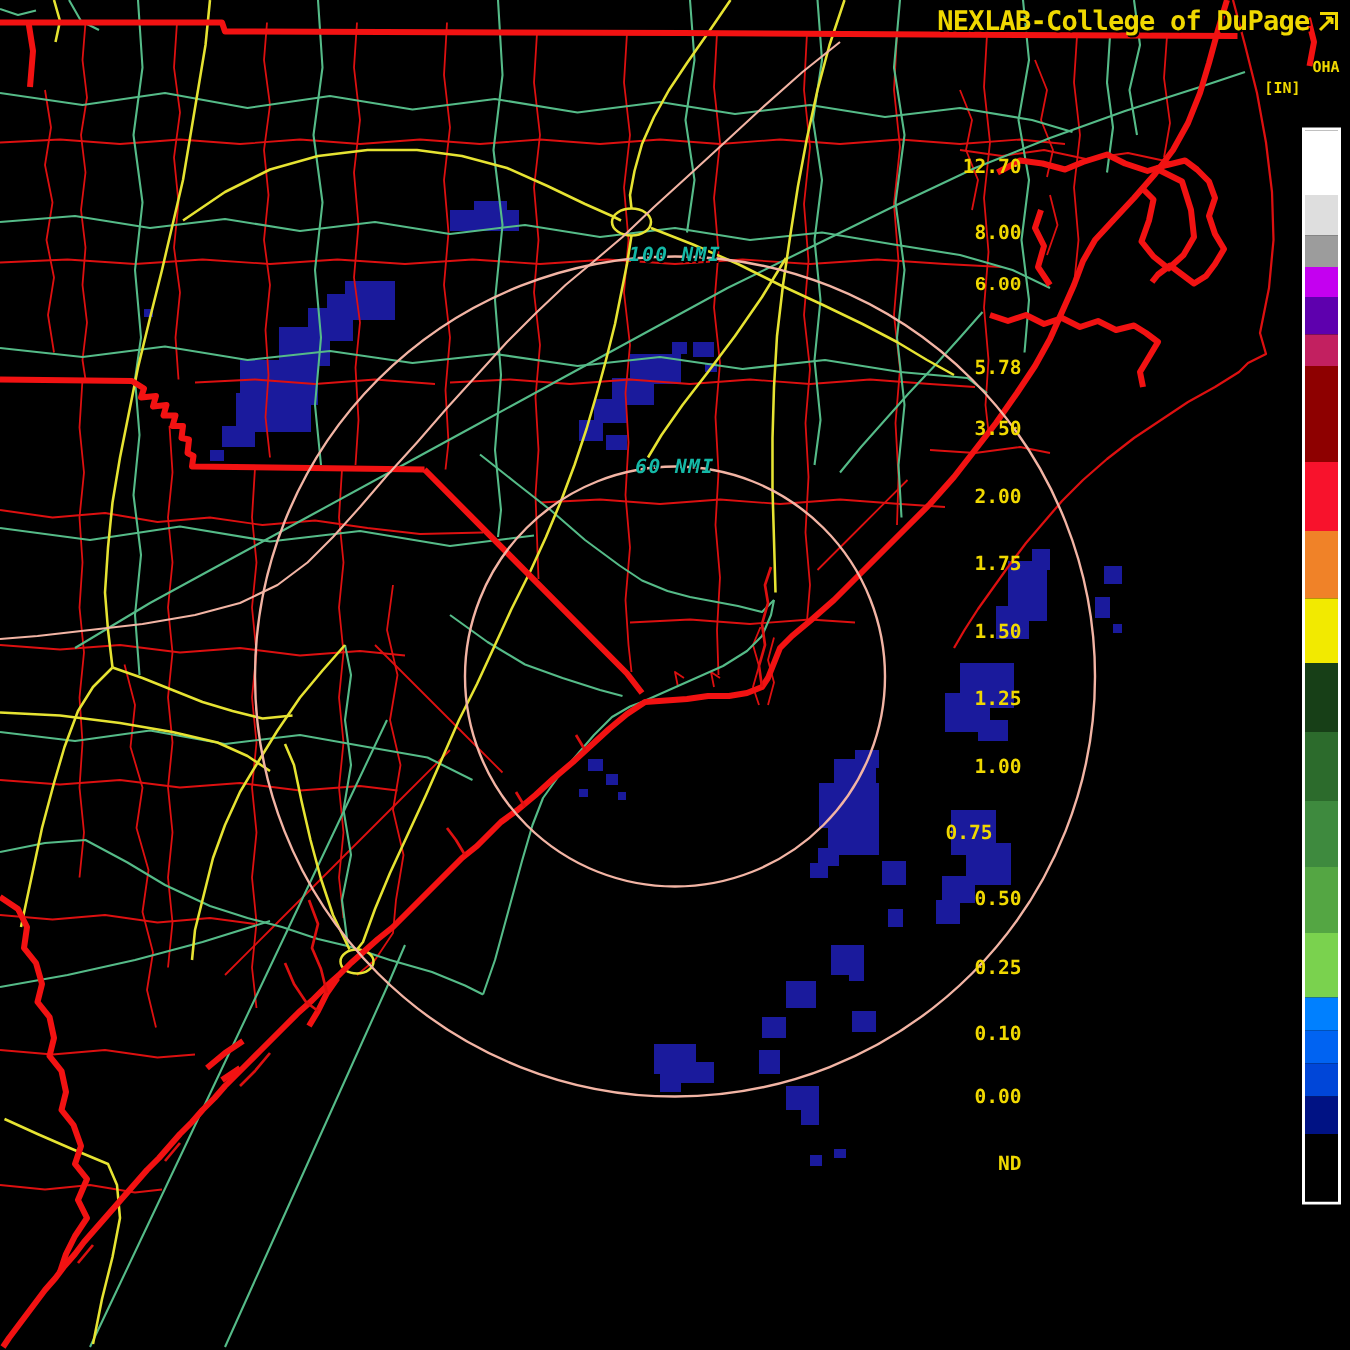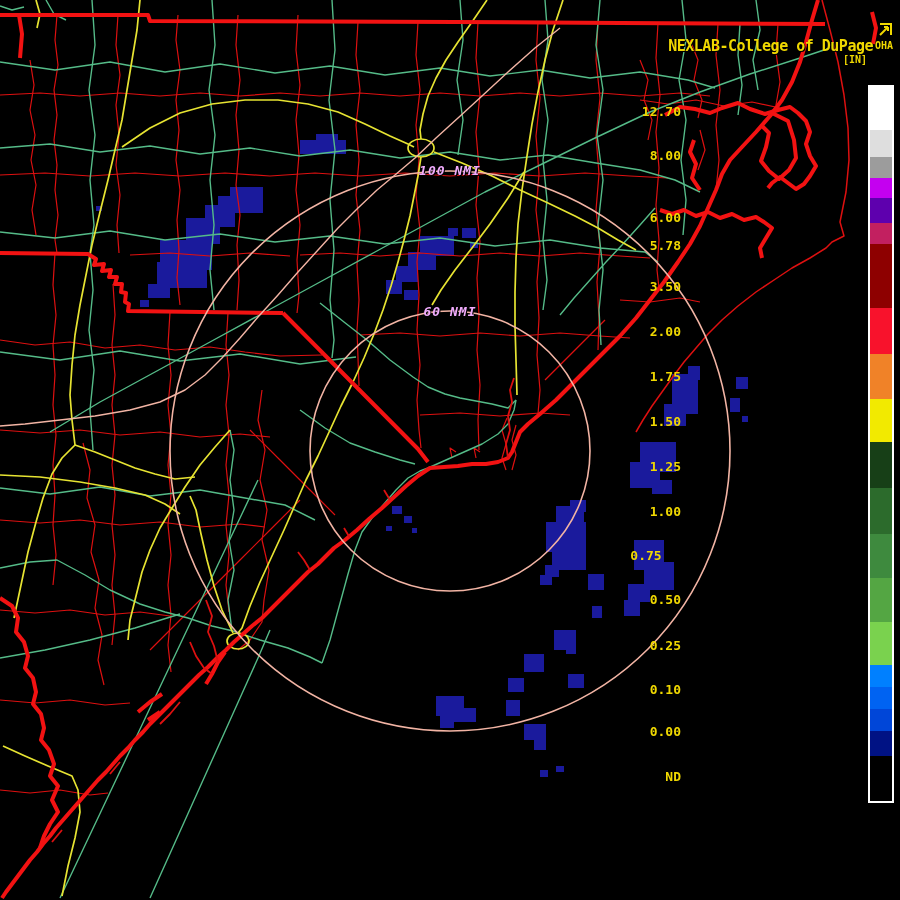--- a/index.html
+++ b/index.html
@@ -1,30 +1,30 @@
 <!DOCTYPE html>
 <html><head>
 <meta charset="utf-8">
 <style>
   html,body{margin:0;padding:0;background:#000;}
   .screen{position:relative;width:900px;height:900px;background:#000;overflow:hidden;
           font-family:"DejaVu Sans Mono","Liberation Mono",monospace;}
   svg.map{position:absolute;left:0;top:0;}
   .brand{position:absolute;top:4px;right:7px;display:flex;align-items:center;gap:4px;z-index:6;}
-  .brand-text{color:#f0d800;font-size:15px;letter-spacing:-0.5px;font-weight:bold;
-              text-shadow:1px 1px 0 #000;white-space:nowrap;margin-top:33px;}
+  .brand-text{color:#f0d800;font-size:18px;letter-spacing:-0.5px;font-weight:bold;
+              text-shadow:1px 1px 0 #000;white-space:nowrap;}
   .unit-block{position:absolute;top:39px;right:7px;text-align:right;z-index:6;color:#f0d800;
               font-size:10px;font-weight:bold;line-height:14px;}
   .unit-in{margin-right:26px;}
   .colorbar{position:absolute;left:868px;top:85px;width:22px;border:2px solid #ffffff;z-index:5;}
   .cb-block{width:22px;}
   .cb-labels{position:absolute;left:0;top:0;width:719px;height:900px;z-index:5;pointer-events:none;}
   .cb-label{position:absolute;right:38px;width:70px;text-align:right;color:#f0d800;
             font-size:13px;font-weight:bold;}
-  .ring-label{position:absolute;color:#f0abfc;font-size:13px;font-weight:bold;font-style:italic;
+  .ring-label{position:absolute;color:#14b8a6;font-size:13px;font-weight:bold;font-style:italic;
               letter-spacing:1px;z-index:4;text-shadow:1px 1px 0 #000;transform:translateX(-50%);
               white-space:nowrap;}
   .caption{position:absolute;left:0;top:877px;width:900px;text-align:center;color:#ffffff;
            font-size:13px;letter-spacing:2.2px;z-index:6;white-space:nowrap;}
   .ext-icon{display:block;}
 </style>
 </head>
 <body>
 
 <div class="screen">
@@ -249,21 +249,21 @@
       <div class="cb-block" style="height: 43px; background: rgb(122, 210, 78);"></div>
       <div class="cb-block" style="height: 22px; background: rgb(0, 128, 255);"></div>
       <div class="cb-block" style="height: 22px; background: rgb(0, 99, 242);"></div>
       <div class="cb-block" style="height: 22px; background: rgb(0, 70, 216);"></div>
       <div class="cb-block" style="height: 25px; background: rgb(0, 18, 132);"></div>
       <div class="cb-block" style="height: 45px; background: rgb(0, 0, 0);"></div>
     </div>
   <div class="cb-labels" id="cb-labels">
       <div class="cb-label" style="top: 104px;">12.70</div>
       <div class="cb-label" style="top: 148px;">8.00</div>
-      <div class="cb-label" style="top: 210px;">6.00</div>
+      <div class="cb-label" style="top: 182px; font-family: Liberation Mono, monospace;">6.00</div>
       <div class="cb-label" style="top: 238px;">5.78</div>
       <div class="cb-label" style="top: 279px;">3.50</div>
       <div class="cb-label" style="top: 324px;">2.00</div>
       <div class="cb-label" style="top: 369px;">1.75</div>
       <div class="cb-label" style="top: 414px;">1.50</div>
       <div class="cb-label" style="top: 459px;">1.25</div>
       <div class="cb-label" style="top: 504px;">1.00</div>
       <div class="cb-label" style="top: 548px; text-align: center;">0.75</div>
       <div class="cb-label" style="top: 592px;">0.50</div>
       <div class="cb-label" style="top: 638px;">0.25</div>

